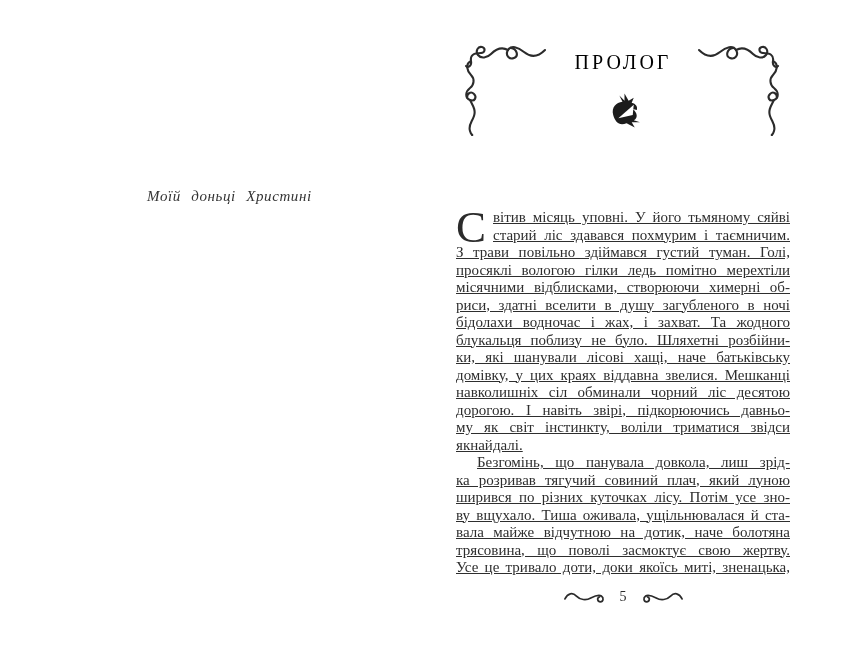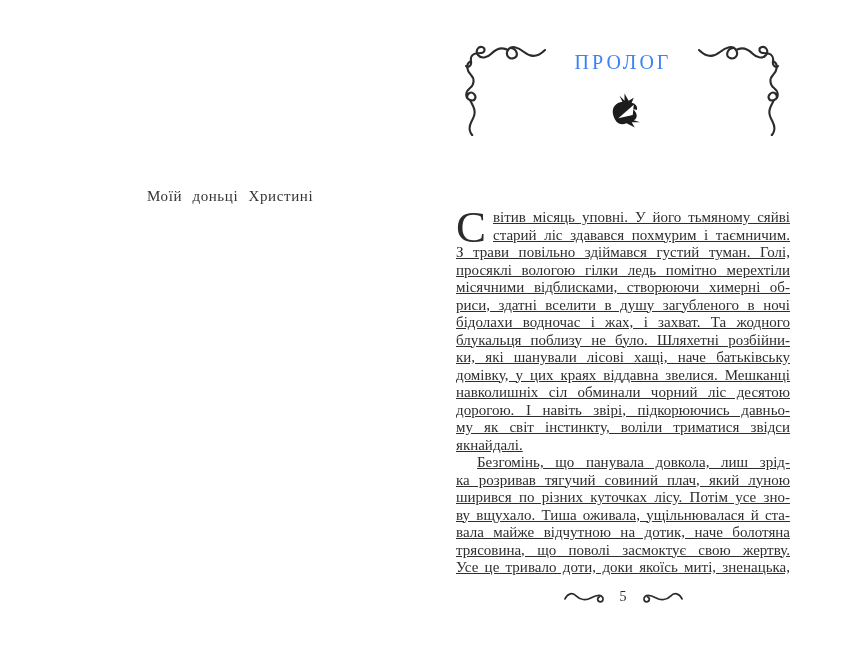--- a/index.html
+++ b/index.html
@@ -8,34 +8,35 @@
     width:844px; height:650px;
     background:#ffffff;
     color:#2b2b2b;
     font-family:"Liberation Serif","DejaVu Serif",serif;
     overflow:hidden;
   }
 
   
   .dedication {
     position:absolute; left:147px; top:188px;
+    font-style:italic;
     font-size:15px;
     letter-spacing:0.6px;
     word-spacing:6px;
     color:#333333;
     white-space:nowrap;
   }
 
   
   .chapter-title {
     position:absolute; left:455px; top:51px; width:336px;
     text-align:center;
     font-size:20px;
     letter-spacing:3px;
-    color:#3b82f6;
+    color:#000000;
     white-space:nowrap;
   }
   .corner { position:absolute; top:36px; width:90px; height:100px; }
   .corner-left  { left:457px; }
   .corner-right { left:697px; }
   .corner-right svg { transform:scaleX(-1); }
   .bird { position:absolute; left:606px; top:92px; width:37px; height:38px; }
 
   
   .body-text {

